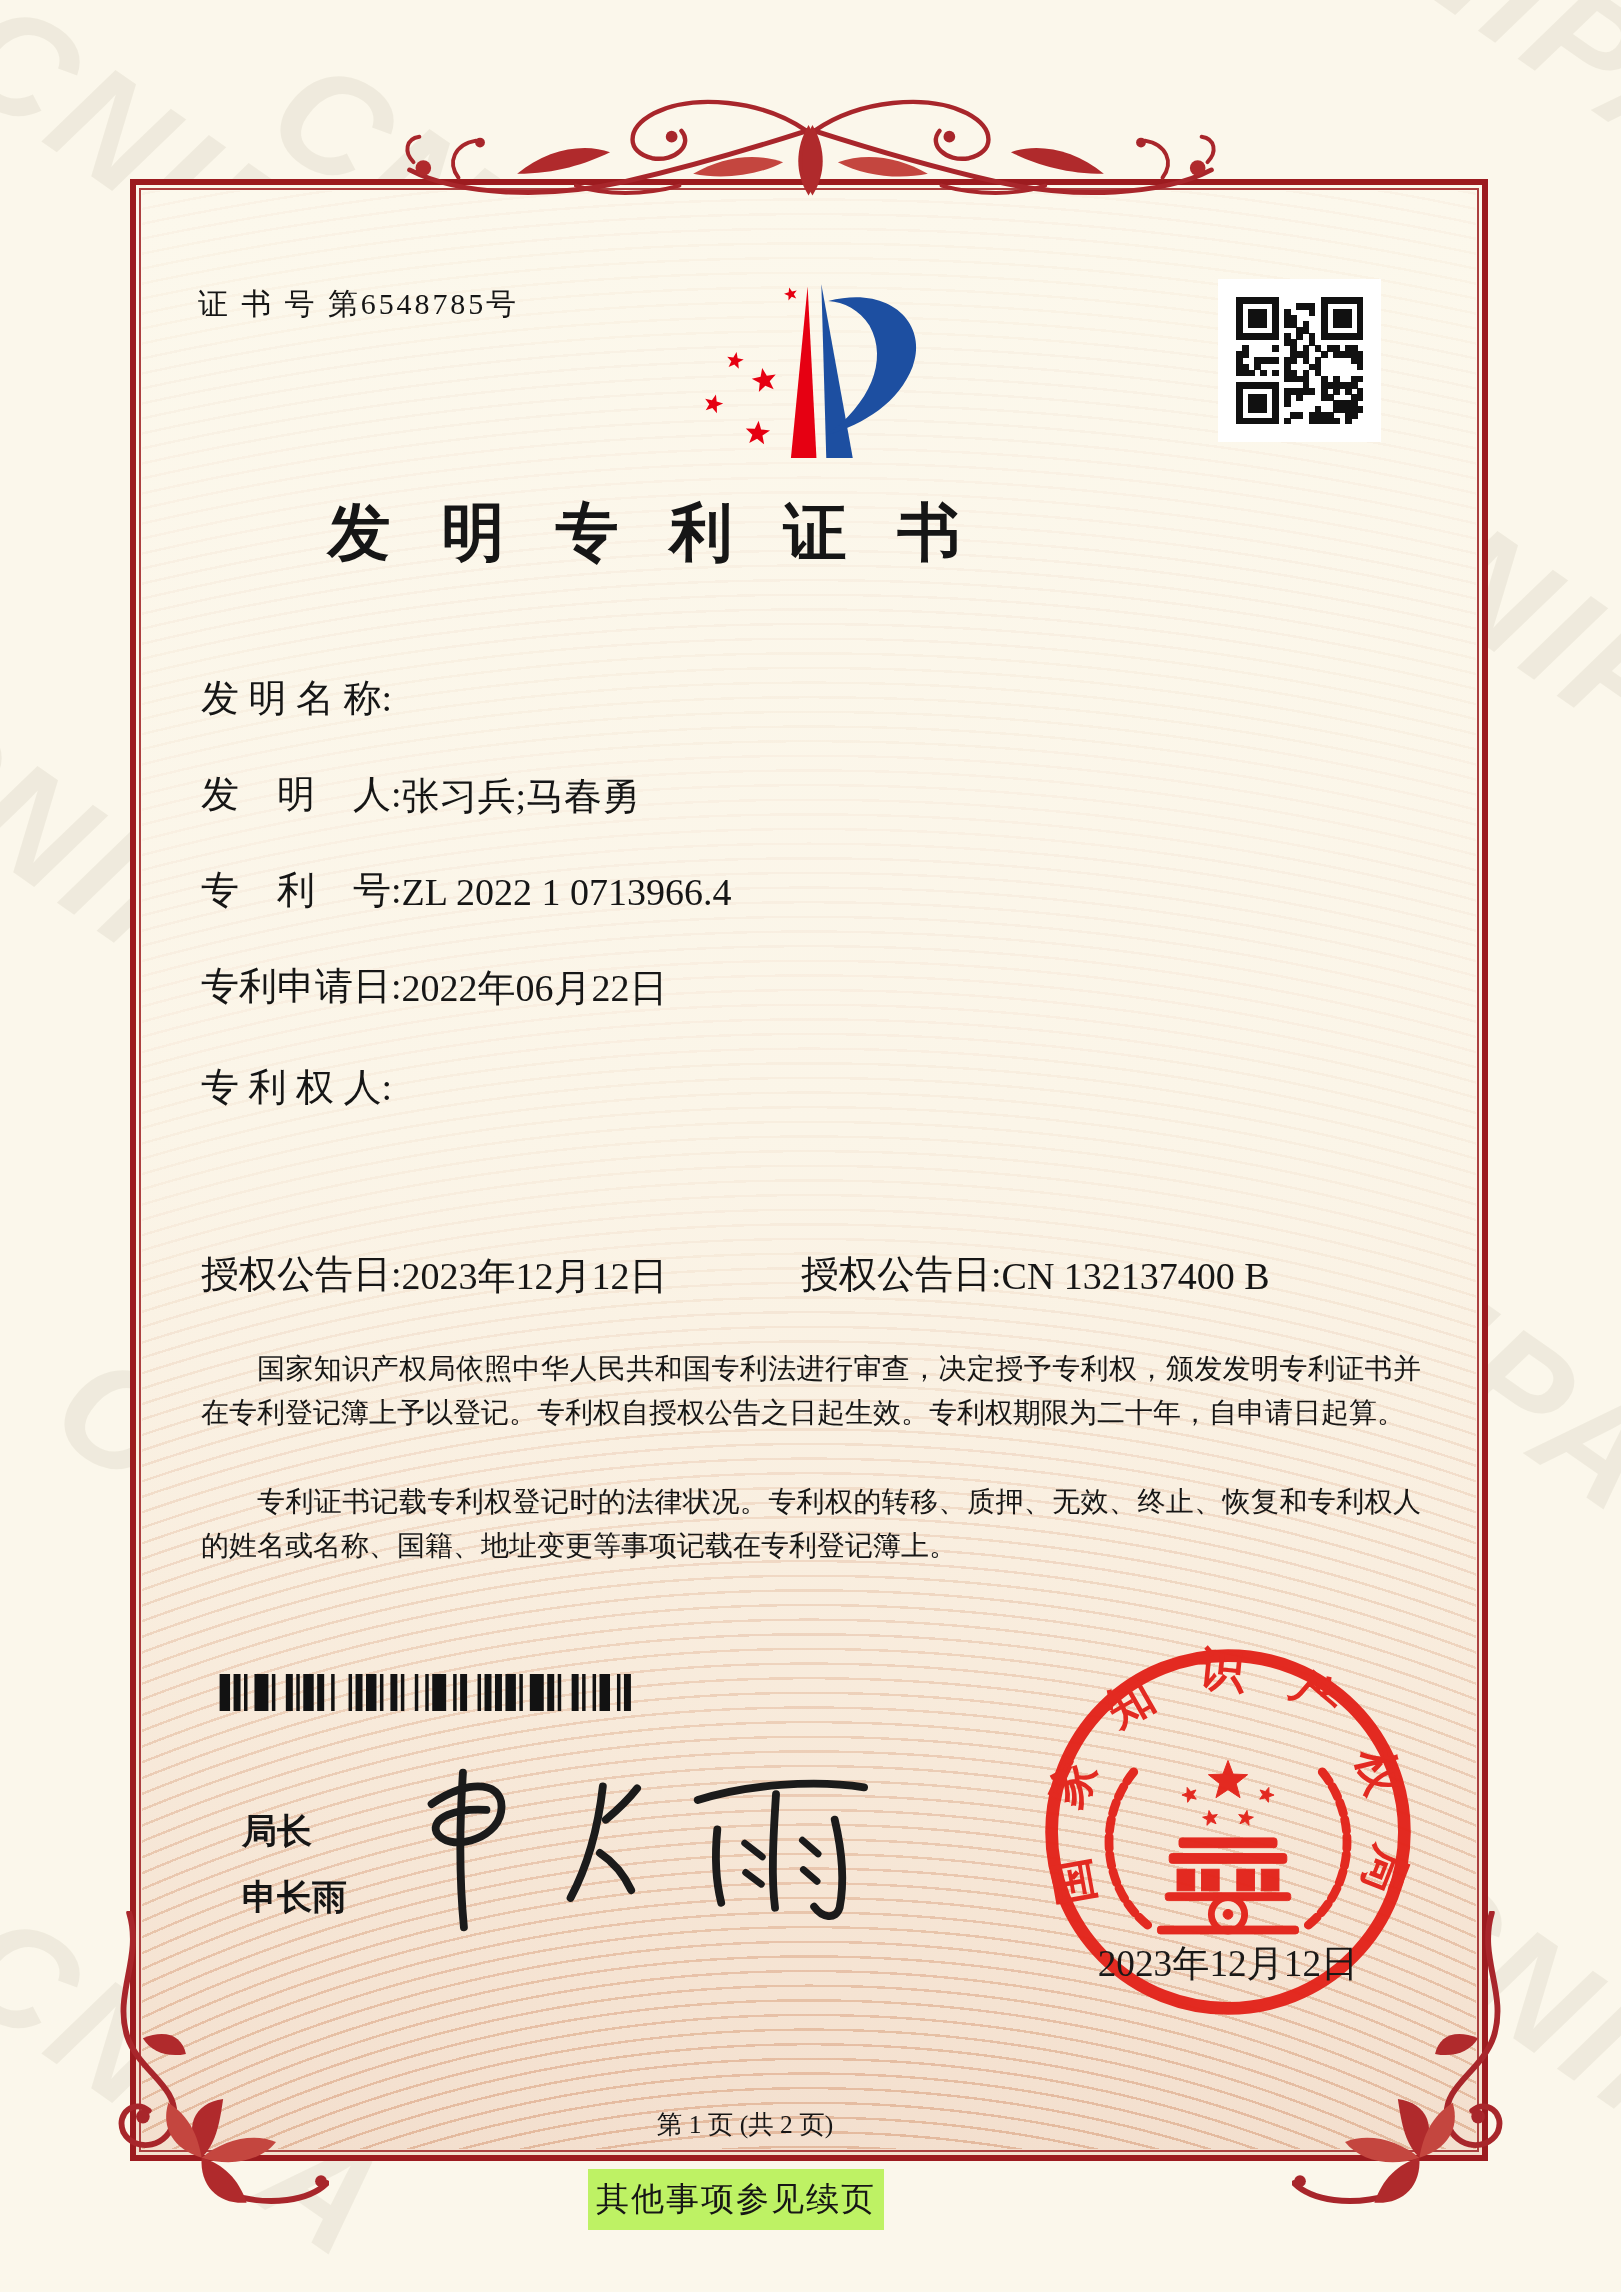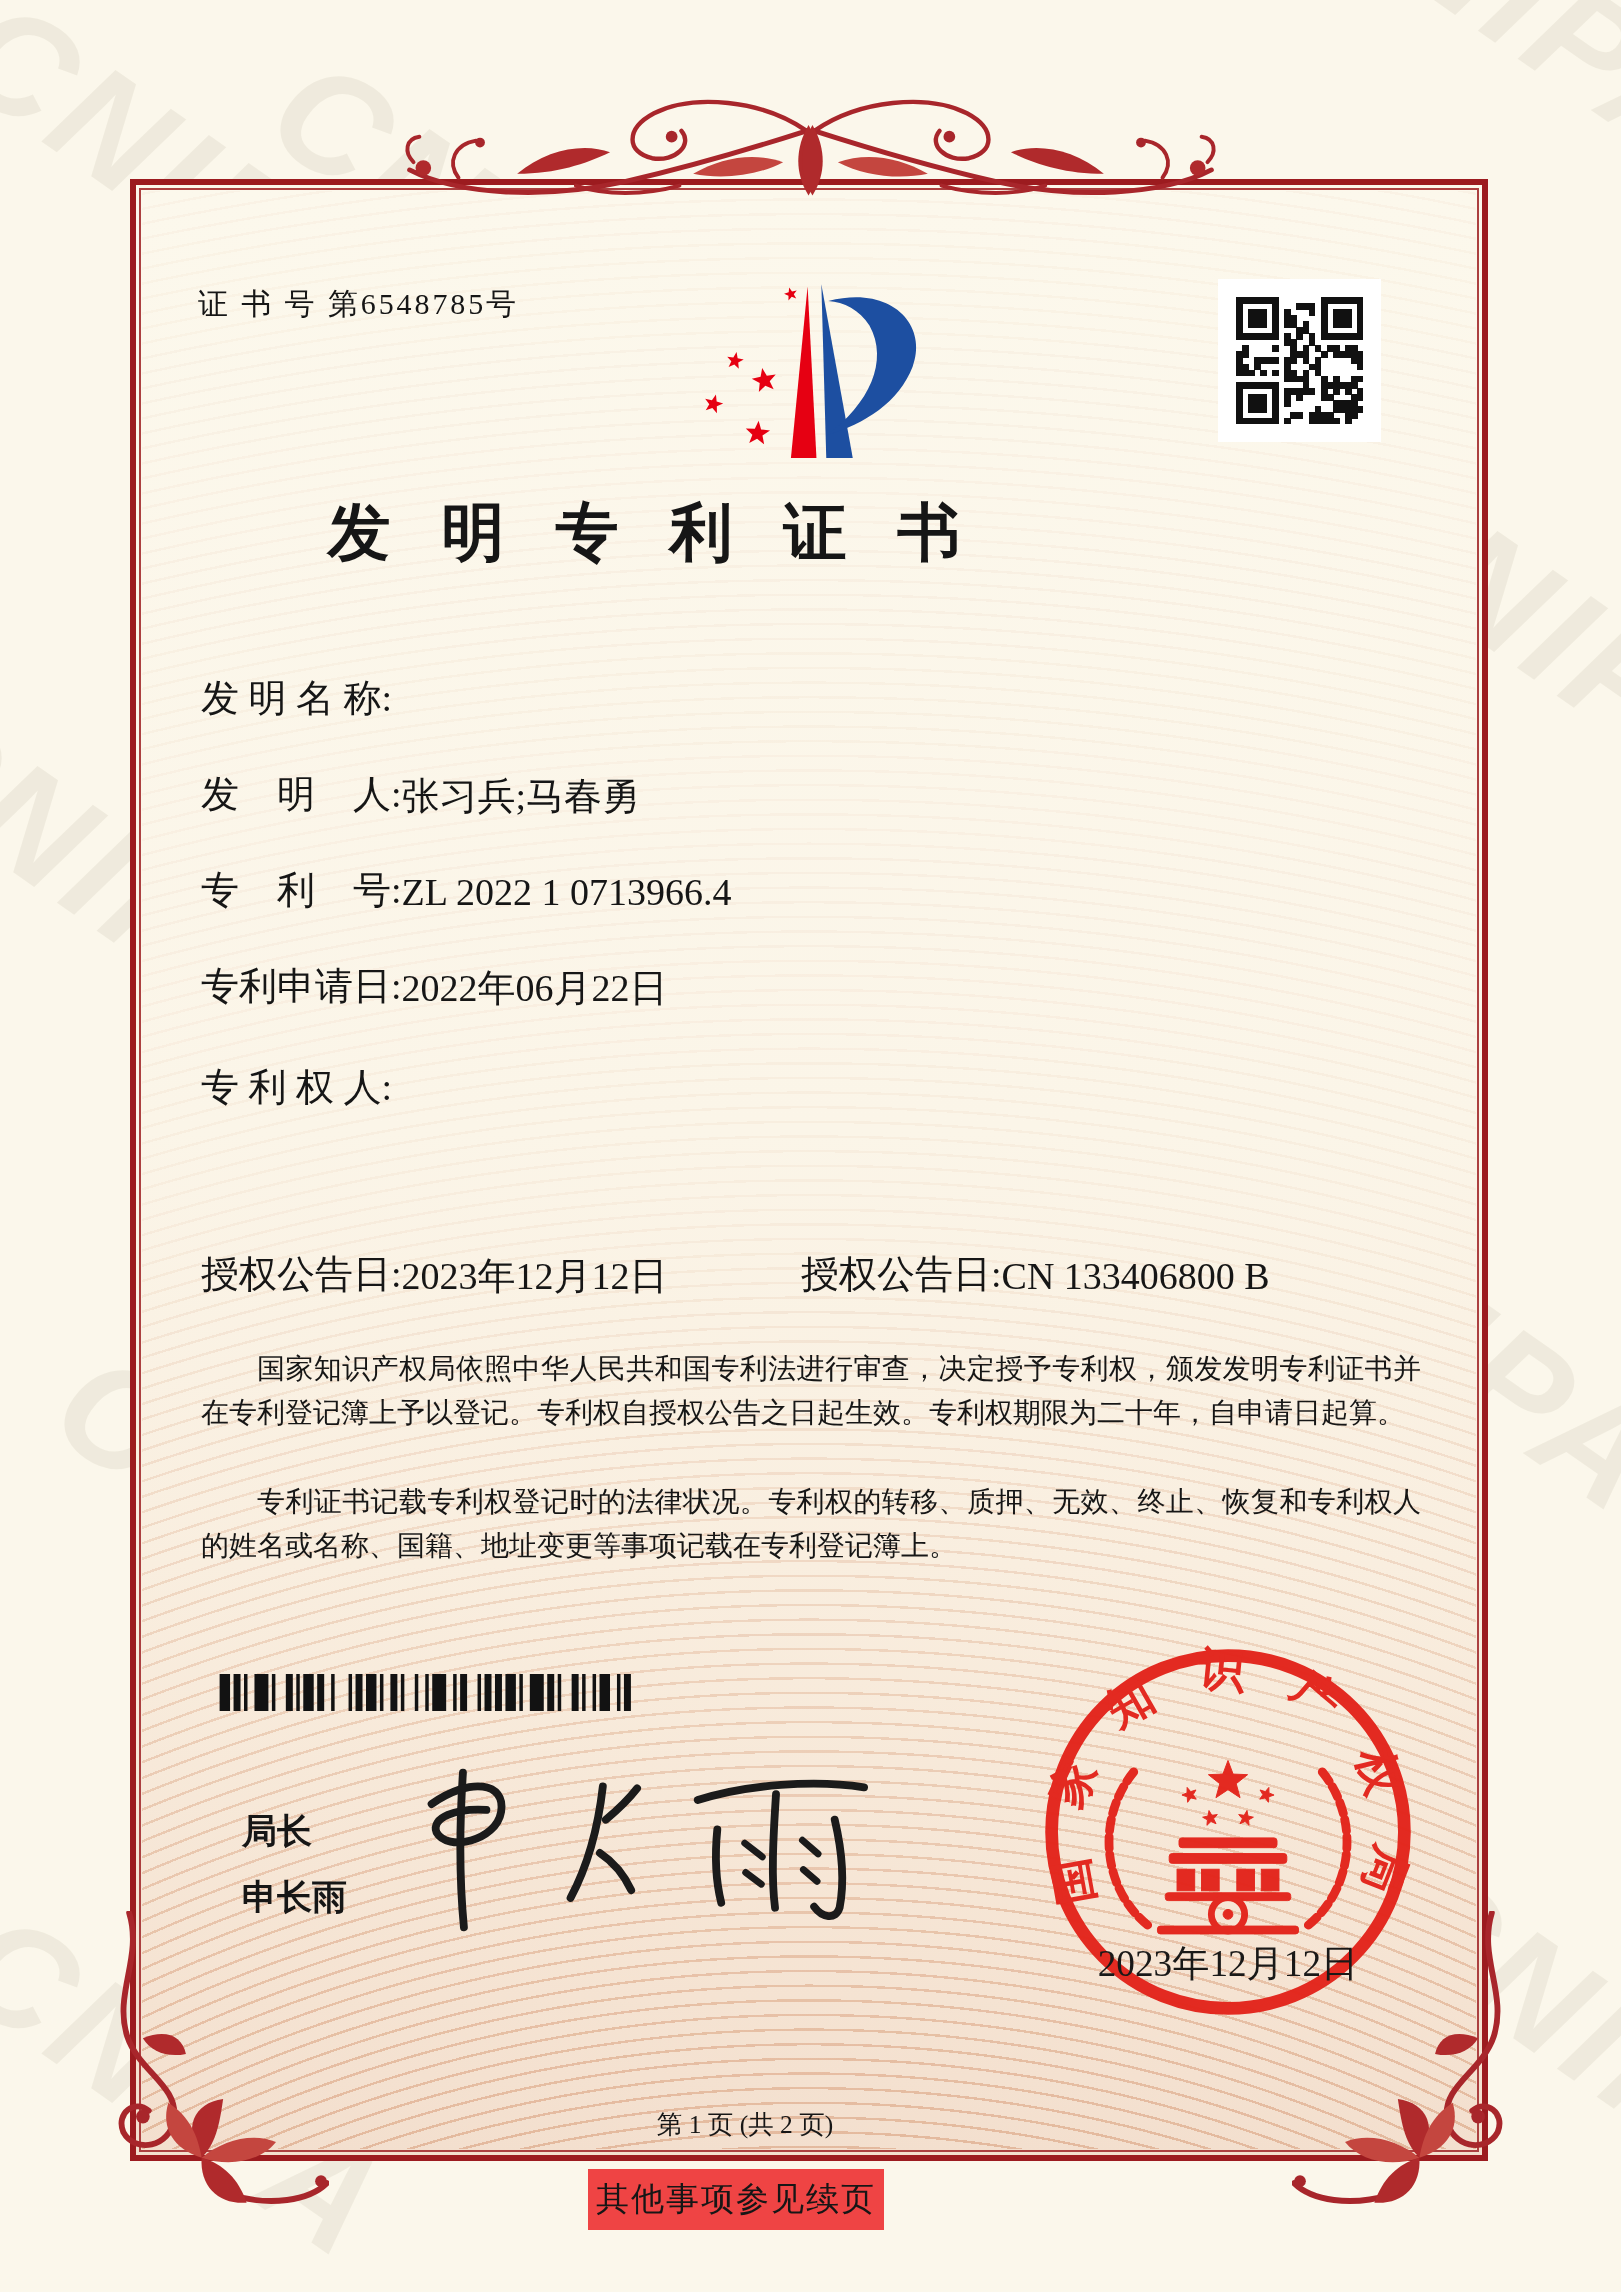--- a/index.html
+++ b/index.html
@@ -51,21 +51,21 @@
     text-indent:2em;text-align:justify;
   }
   
   .barcode{position:absolute;left:218px;top:1674px;}
   .director{position:absolute;left:209px;font-family:"Liberation Sans","DejaVu Sans",sans-serif;
     font-size:35px;font-weight:600;margin-left:33px;}
   .signature{position:absolute;left:402px;top:1759px;}
   .seal{position:absolute;left:1032px;top:1636px;opacity:.96;}
   .pageinfo{position:absolute;left:451px;top:2107px;width:588px;text-align:center;font-size:25.5px;}
   .contnote{
-    position:absolute;left:588px;top:2169px;width:296px;height:61px;background:#ef4444;
+    position:absolute;left:588px;top:2169px;width:296px;height:61px;background:#bef264;
     text-align:center;line-height:61px;font-size:33px;letter-spacing:2px;
   }
 </style>
 </head>
 <body>
 
 <div class="page">
 
   <div class="wm" style="left:-69px;top:88px">CNIPA</div>
   <div class="wm" style="left:245px;top:147px">CNIPA</div>
@@ -392,21 +392,21 @@
     <span class="fvalue">2022年06月22日</span>
   </div>
   <div class="frow" style="top:1065px">
     <span class="flabel">专 利 权 人:</span>
   </div>
   <div class="frow" style="top:1252px;width:1225px;position:absolute">
     <span class="flabel" style="flex-basis:167px">授权公告日:</span>
     <span class="fvalue">2023年12月12日</span>
     <span class="pair2">
       <span class="flabel" style="flex-basis:181px">授权公告日:</span>
-      <span class="fvalue">CN 133406800 B</span>
+      <span class="fvalue">CN 132137400 B</span>
     </span>
   </div>
 
   <div class="para" style="top:1480px">专利证书记载专利权登记时的法律状况。专利权的转移、质押、无效、终止、恢复和专利权人的姓名或名称、国籍、地址变更等事项记载在专利登记簿上。</div>
   <div class="para" style="top:1347px">国家知识产权局依照中华人民共和国专利法进行审查，决定授予专利权，颁发发明专利证书并在专利登记簿上予以登记。专利权自授权公告之日起生效。专利权期限为二十年，自申请日起算。</div>
 
   <svg class="barcode" id="barcode-svg" width="418" height="37" viewBox="0 0 426 38">
       <rect x="0.00" y="0" width="10.74" height="38" fill="#121212"></rect>
       <rect x="14.32" y="0" width="7.16" height="38" fill="#121212"></rect>
       <rect x="25.06" y="0" width="3.58" height="38" fill="#121212"></rect>

